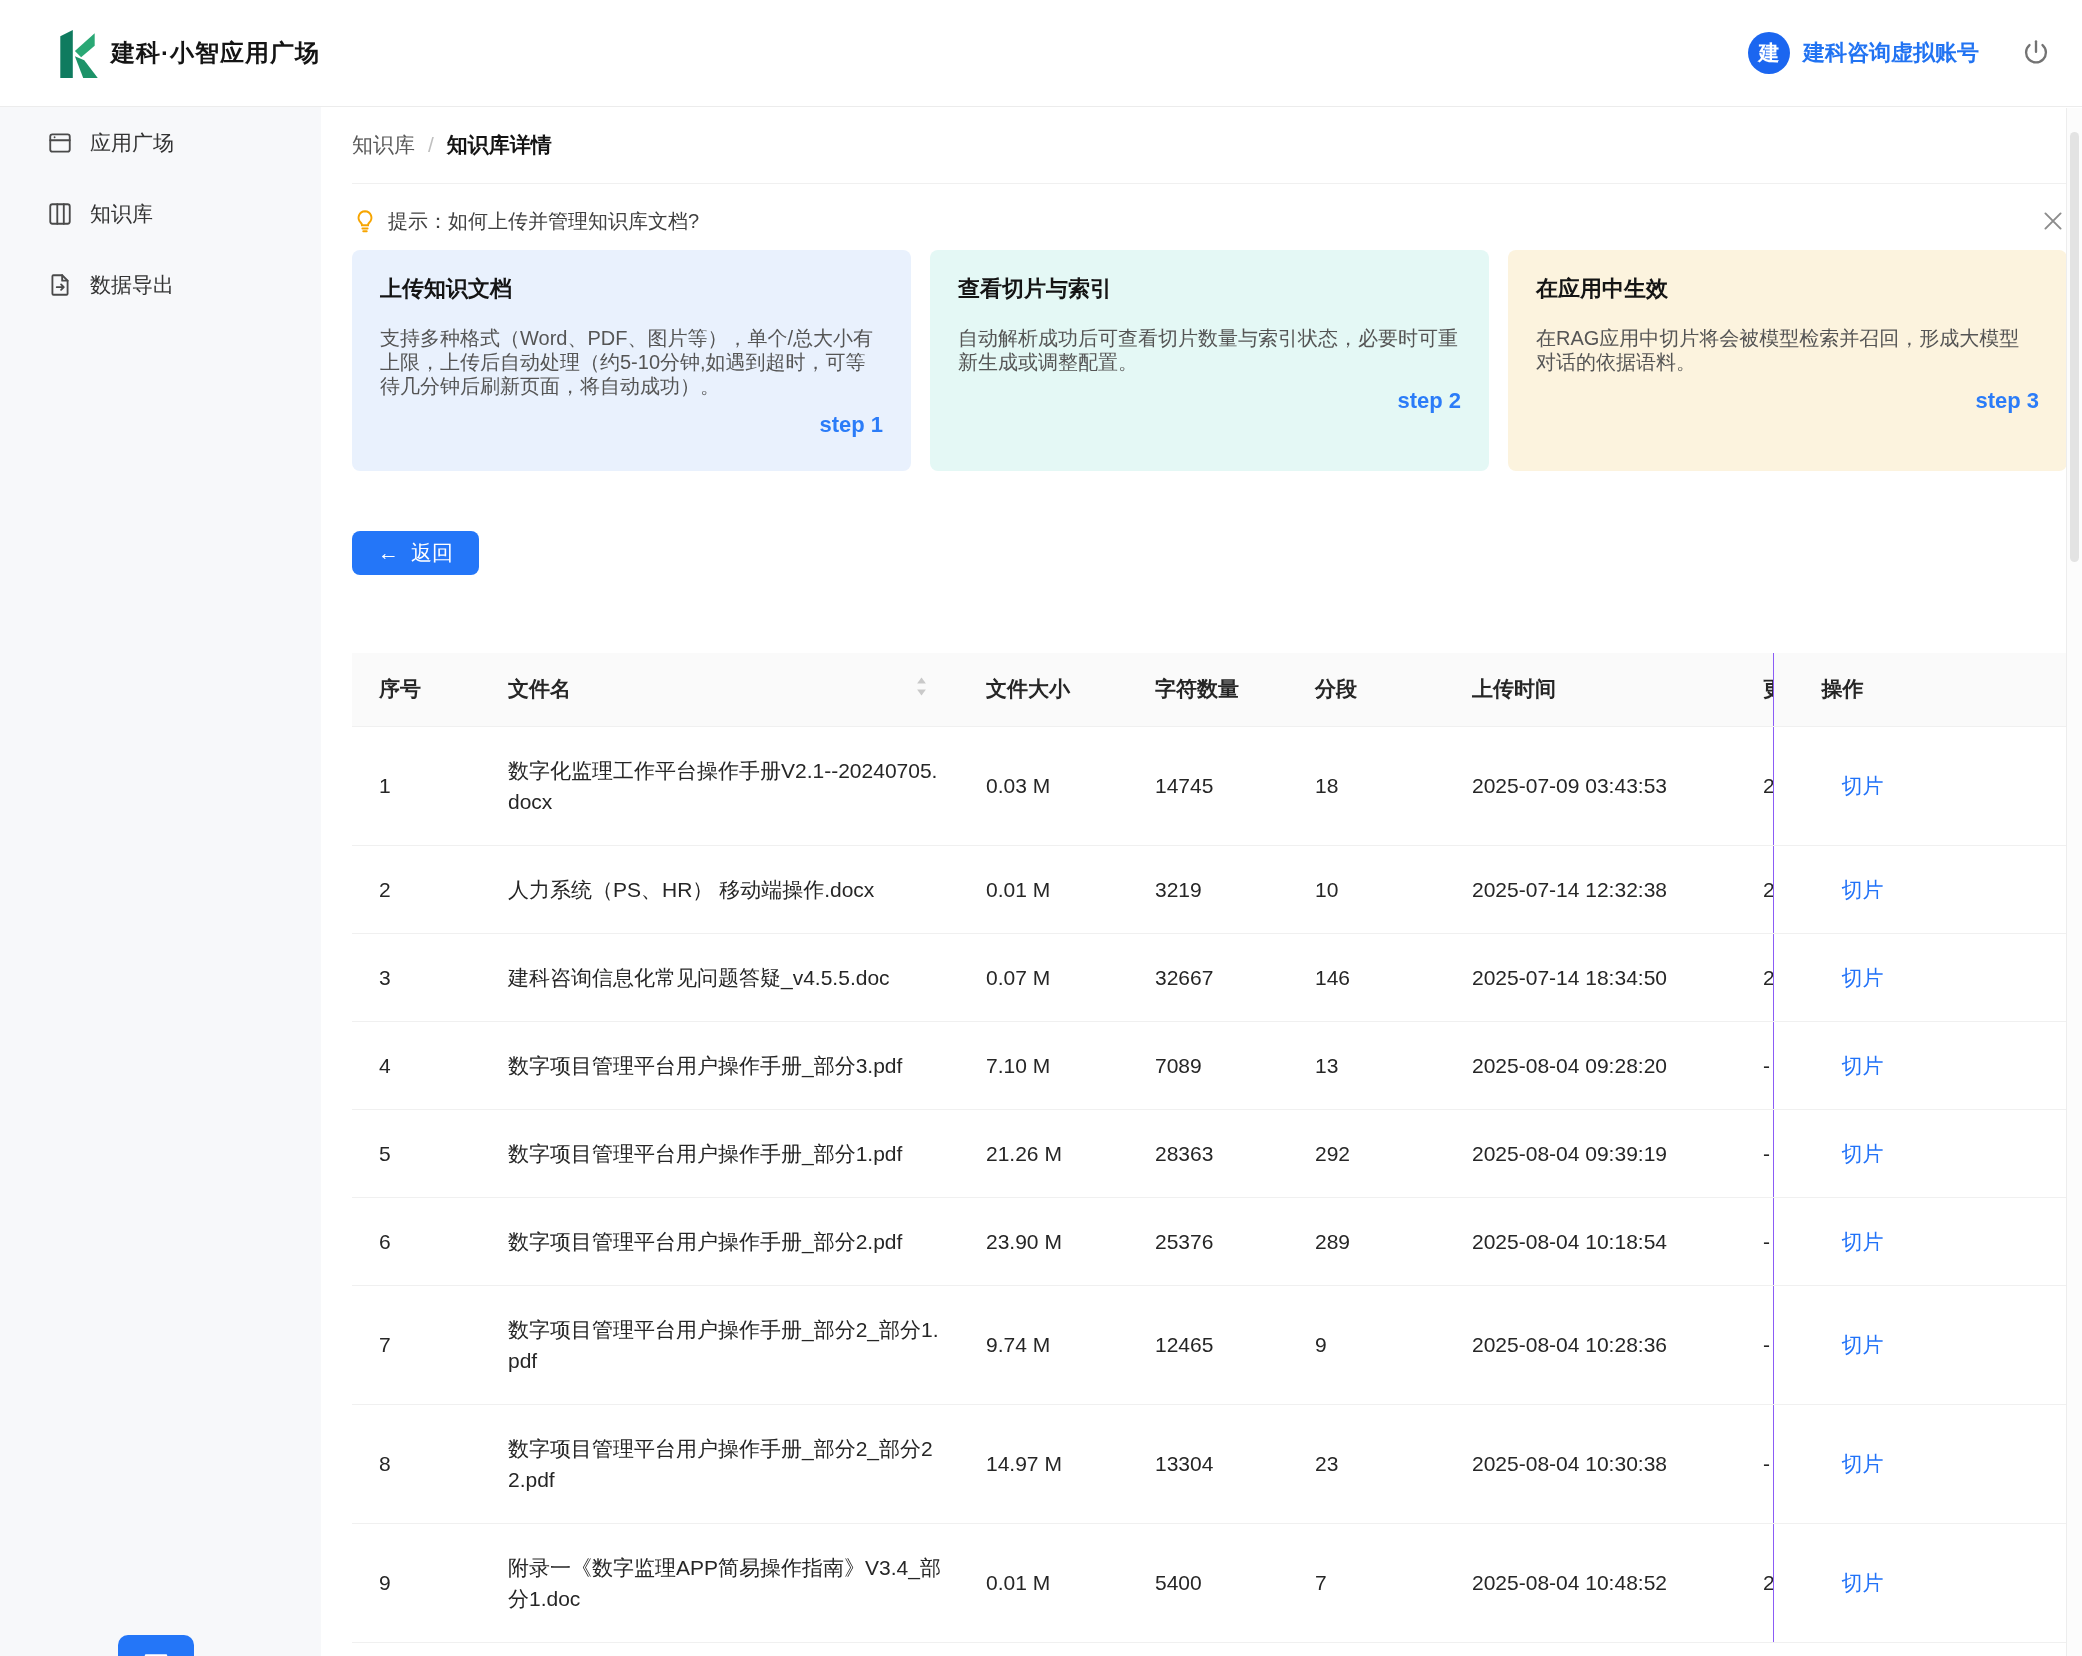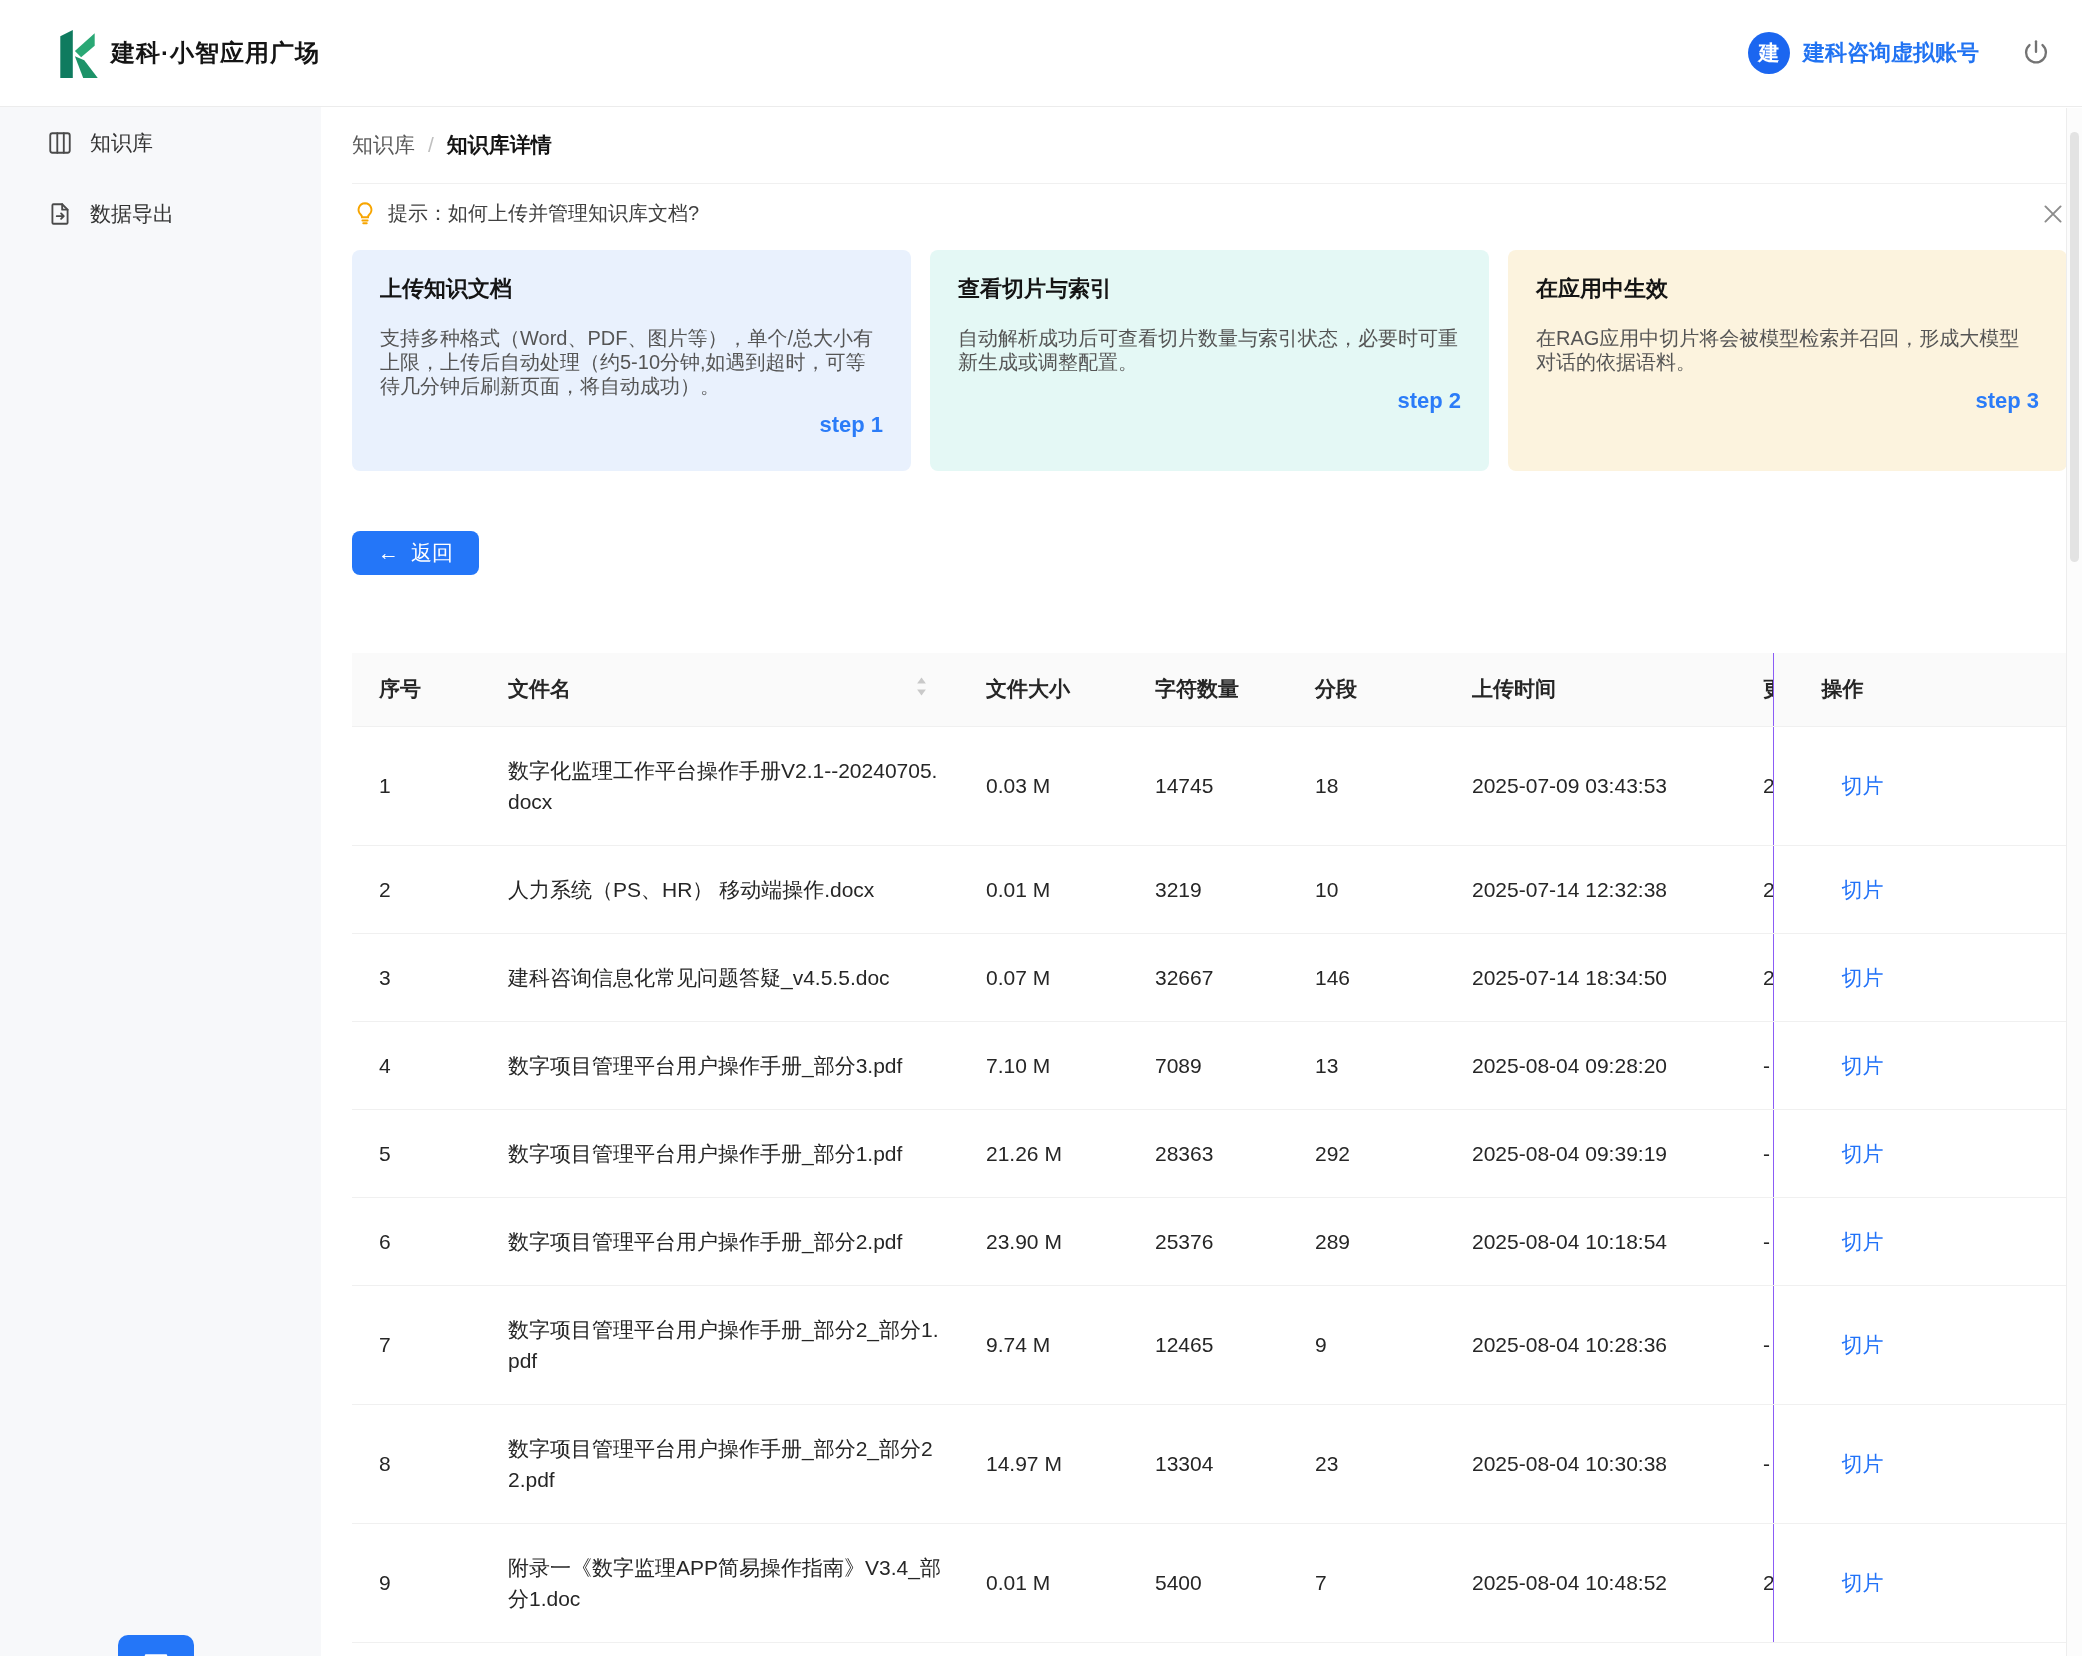--- a/index.html
+++ b/index.html
@@ -32,21 +32,21 @@
     position:absolute;left:118px;top:1528px;width:76px;height:56px;border-radius:10px;
     background:#2476f8;display:flex;align-items:center;justify-content:center;cursor:pointer;
   }
   .main{flex:1;padding:0 15px 0 31px;box-sizing:border-box;overflow:hidden;}
   
   .breadcrumb{display:flex;align-items:center;height:76px;font-size:21px;border-bottom:1px solid #f0f0f0;}
   .bc-parent{color:#595959;cursor:pointer;}
   .bc-sep{margin:0 13px;color:#bfbfbf;}
   .bc-current{color:#141414;font-weight:bold;}
   
-  .tip-row{display:flex;margin-top:16px;height:42px;}
+  .tip-row{display:flex;align-items:center;margin-top:16px;height:42px;}
   .bulb{width:26px;height:26px;margin-right:10px;}
   .tip-text{font-size:20px;color:#404040;}
   .tip-close{margin-left:auto;width:28px;height:28px;display:flex;align-items:center;justify-content:center;cursor:pointer;}
   
   .cards{display:flex;gap:19px;margin-top:8px;}
   .step-card{
     flex:1;height:221px;border-radius:8px;box-sizing:border-box;
     padding:24px 28px;display:flex;flex-direction:column;
   }
   .card-title{font-size:22px;font-weight:bold;color:#141414;margin-bottom:22px;}
@@ -107,20 +107,29 @@
         <path d="M17.6 5.2a8.5 8.5 0 1 1-11.2 0"></path>
       </svg>
     </span>
   </div>
 </div>
 
 <div class="page-body">
 
   <div class="sidebar">
     <div>
+        <div class="side-item">
+          <span class="side-icon">
+            <svg viewBox="0 0 24 24" width="26" height="26" fill="none" stroke="#4a4a4a" stroke-width="1.7" stroke-linecap="round">
+              <rect x="3" y="4" width="18" height="16" rx="2"></rect>
+              <path d="M3 9.5h18M7 6.7h.01"></path>
+            </svg>
+          </span>
+          <span class="side-label">应用广场</span>
+        </div>
         <div class="side-item">
           <span class="side-icon">
             <svg viewBox="0 0 24 24" width="26" height="26" fill="none" stroke="#4a4a4a" stroke-width="1.7" stroke-linecap="round">
               <rect x="3" y="3" width="18" height="18" rx="2"></rect>
               <path d="M9.5 3v18M15.5 3v18"></path>
             </svg>
           </span>
           <span class="side-label">知识库</span>
         </div>
         <div class="side-item">

